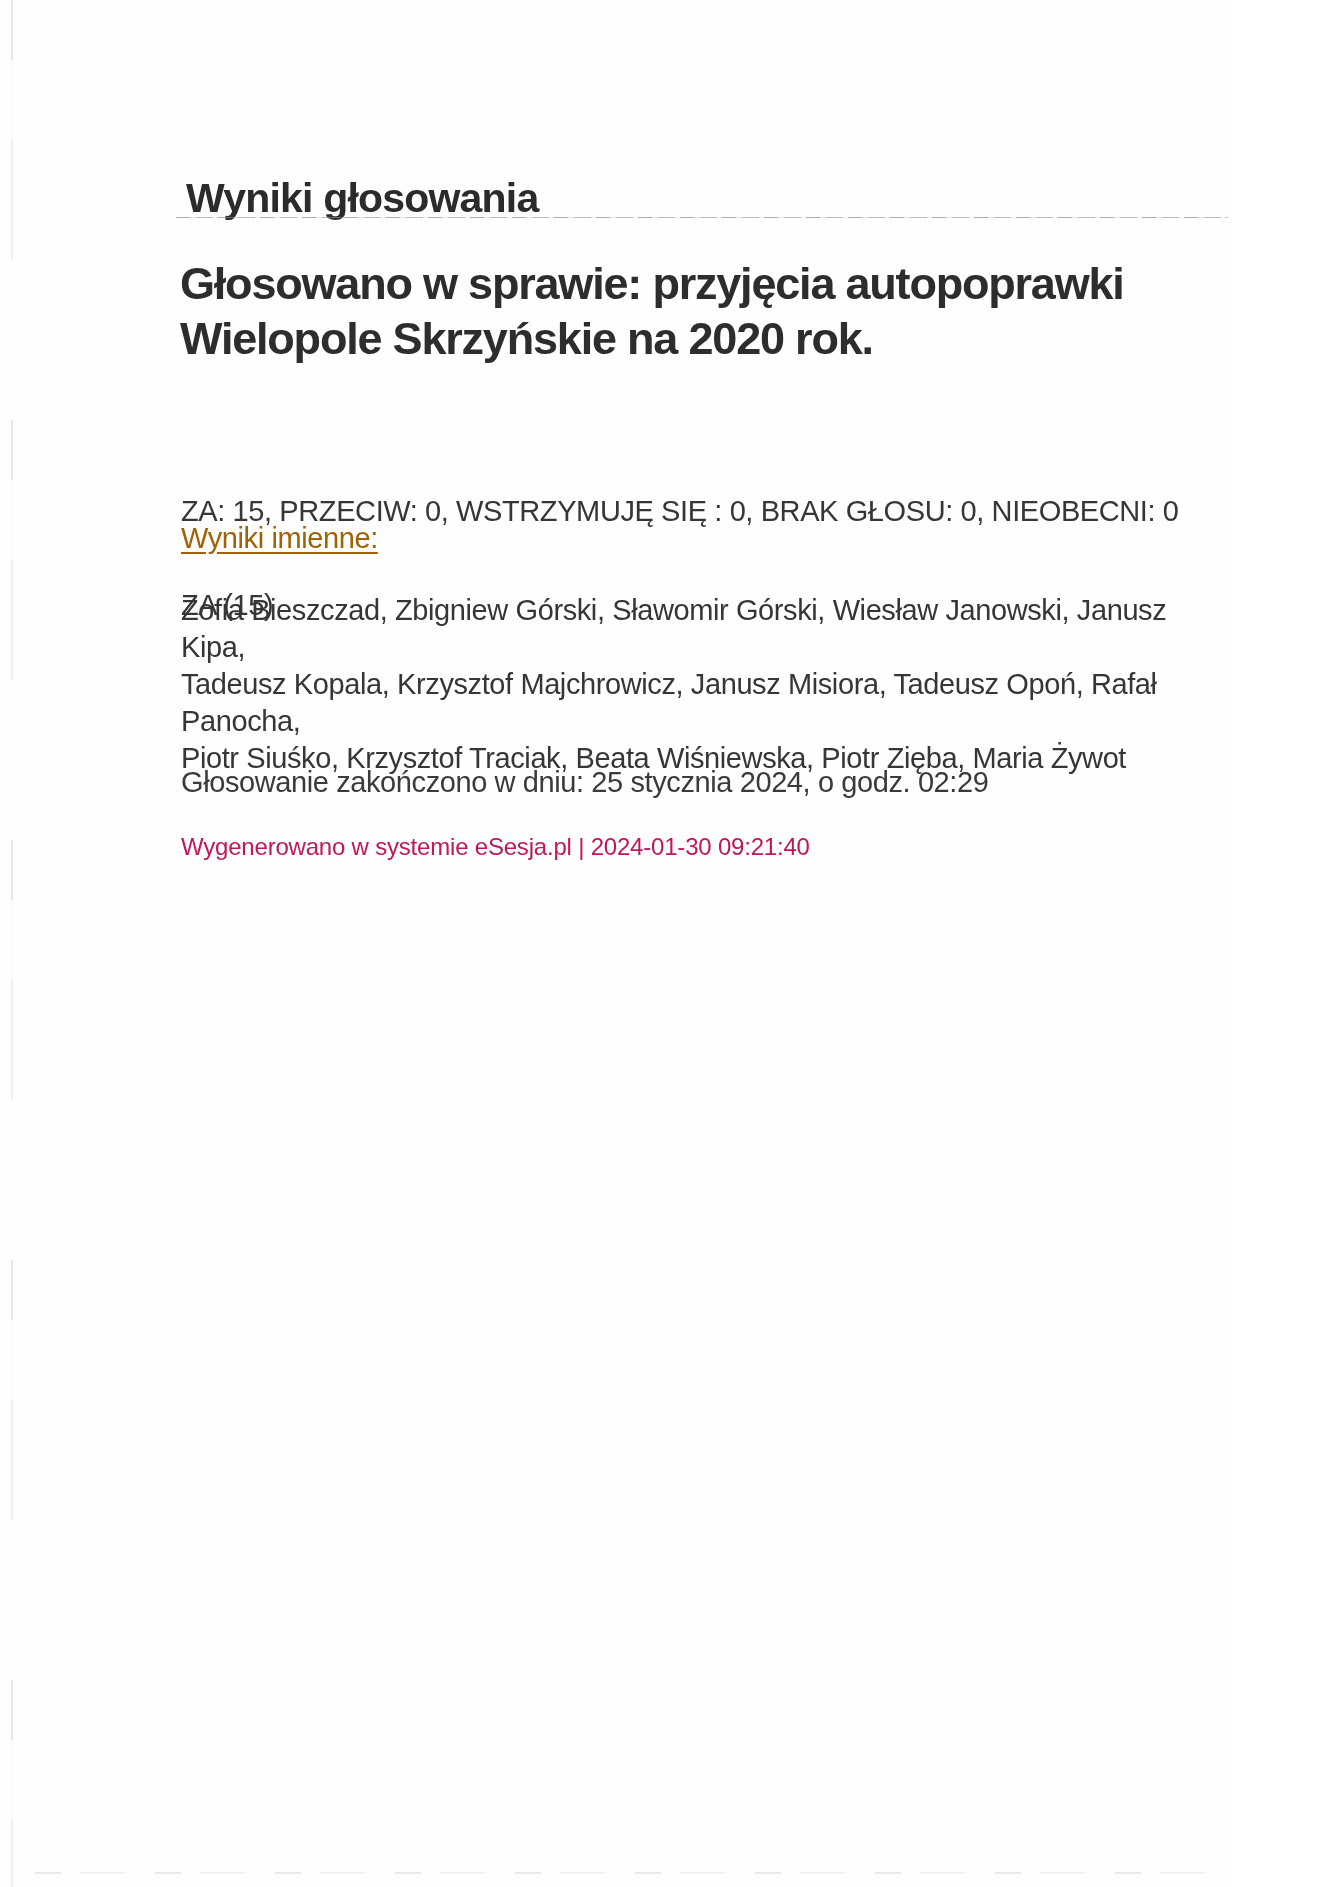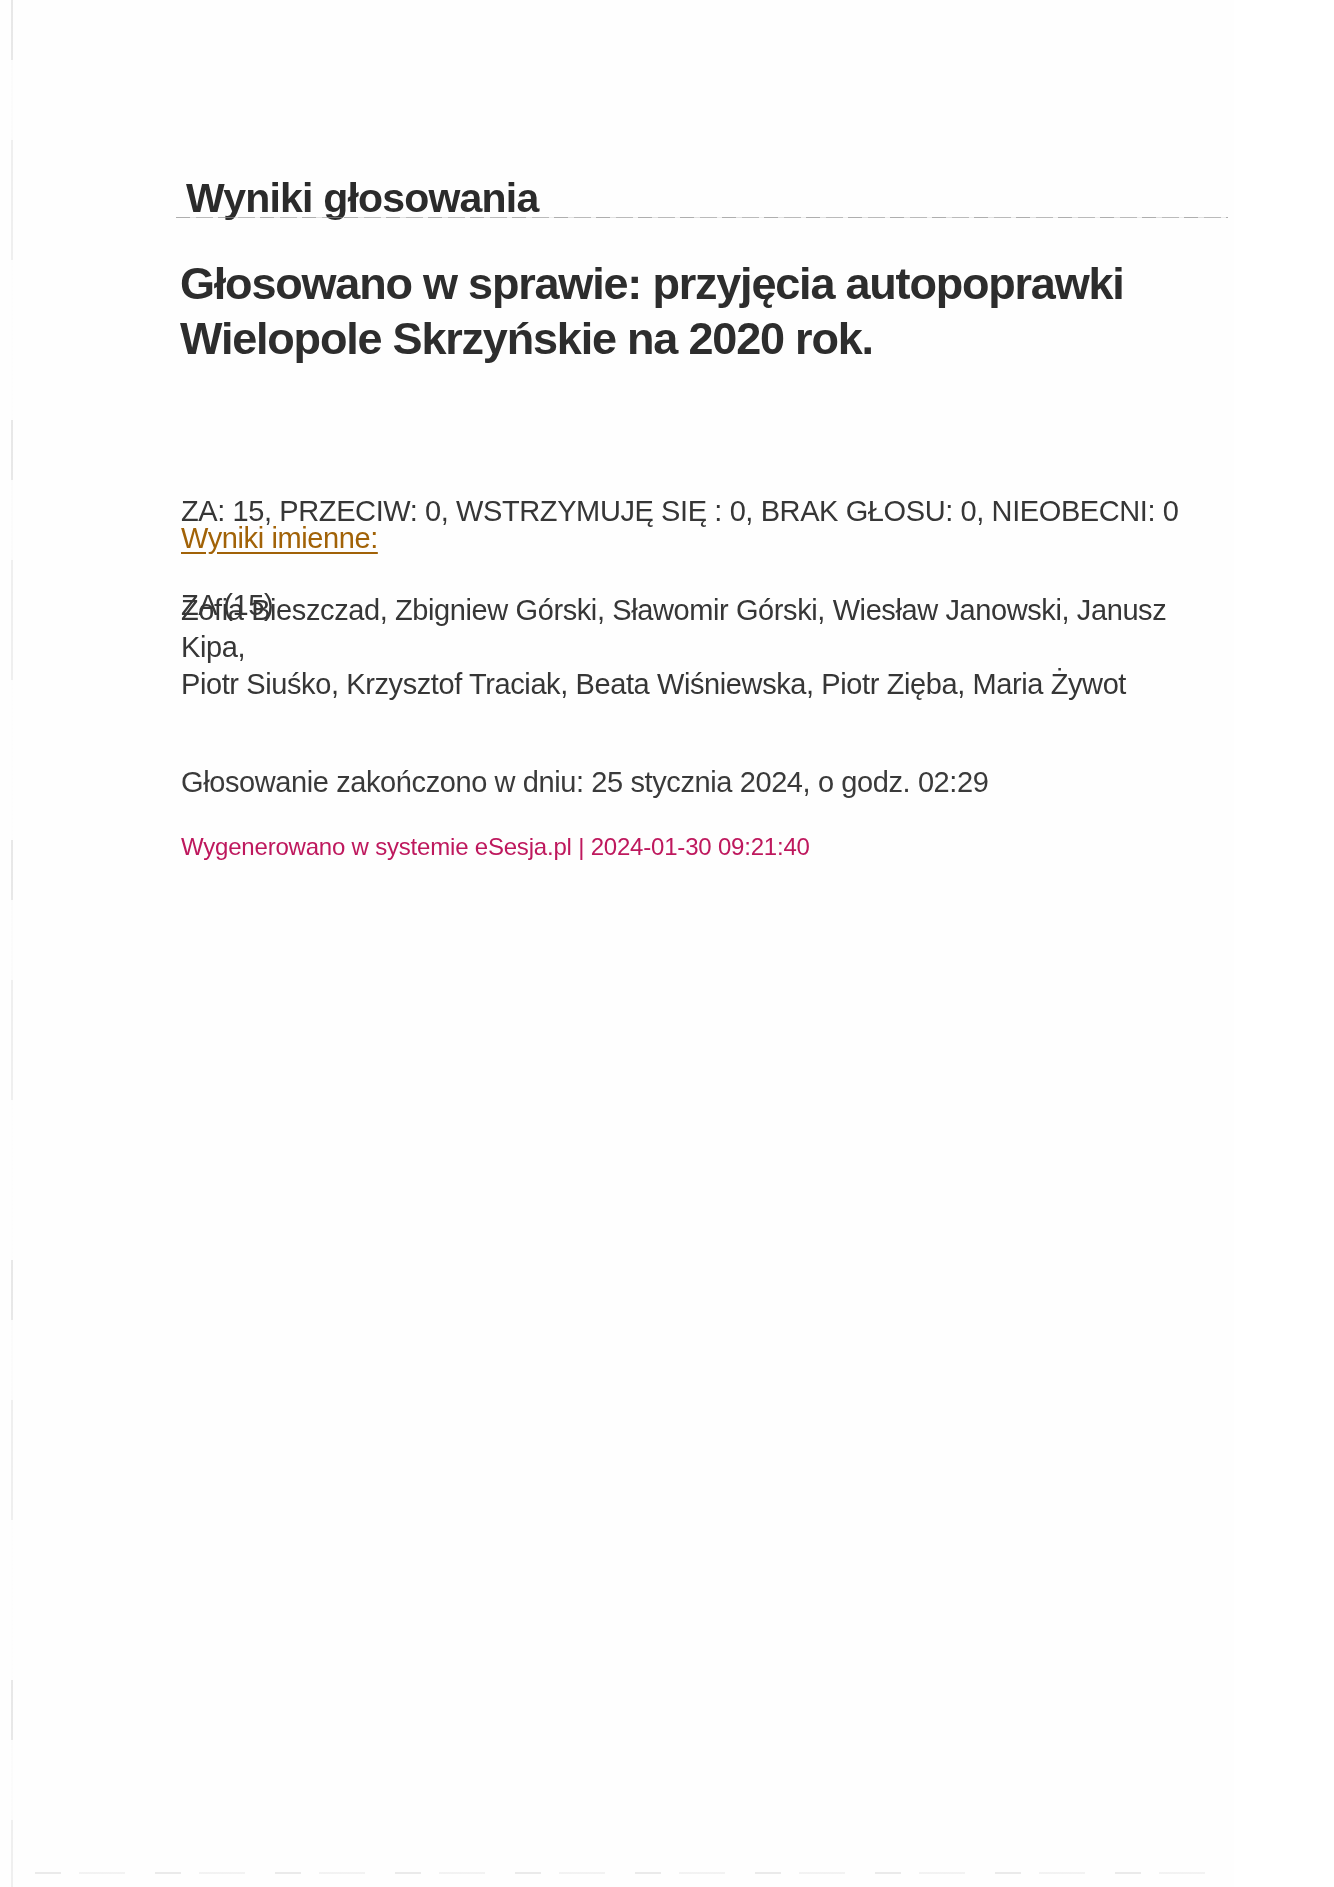--- a/index.html
+++ b/index.html
@@ -161,20 +161,21 @@
   </div>
 
   <div class="summary">ZA: 15, PRZECIW: 0, WSTRZYMUJĘ SIĘ : 0, BRAK GŁOSU: 0, NIEOBECNI: 0</div>
 
   <div class="named-label">Wyniki imienne:</div>
 
   <div class="group-label">ZA (15)</div>
 
   <div class="voters">
     <div>Zofia Bieszczad, Zbigniew Górski, Sławomir Górski, Wiesław Janowski, Janusz Kipa,</div>
+    <div>Tadeusz Kopala, Krzysztof Majchrowicz, Janusz Misiora, Tadeusz Opoń, Rafał Panocha,</div>
     <div>Piotr Siuśko, Krzysztof Traciak, Beata Wiśniewska, Piotr Zięba, Maria Żywot</div>
   </div>
 
   <div class="closing">Głosowanie zakończono w dniu: 25 stycznia 2024, o godz. 02:29</div>
 
   <div class="footer">Wygenerowano w systemie eSesja.pl | 2024-01-30 09:21:40</div>
 
   <div class="scan-edge-bottom"></div>
 
 </div>

